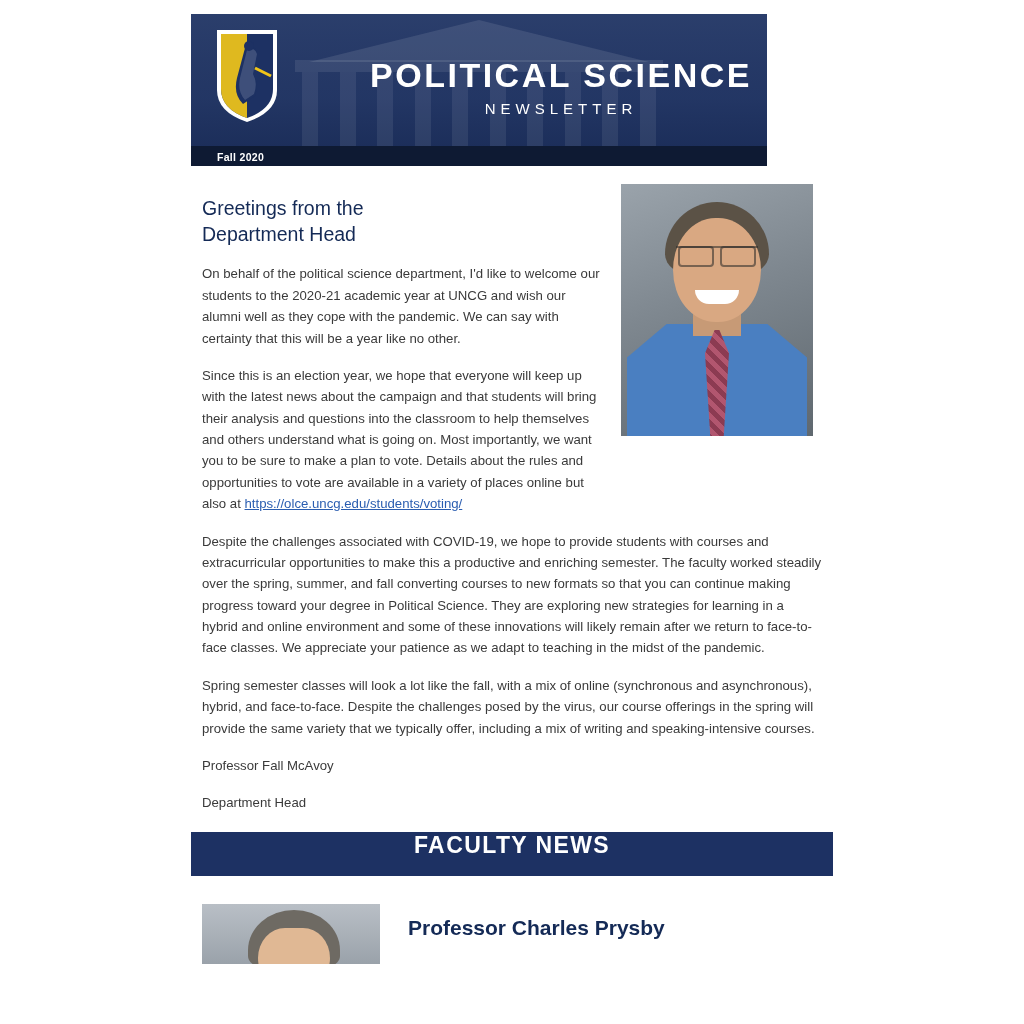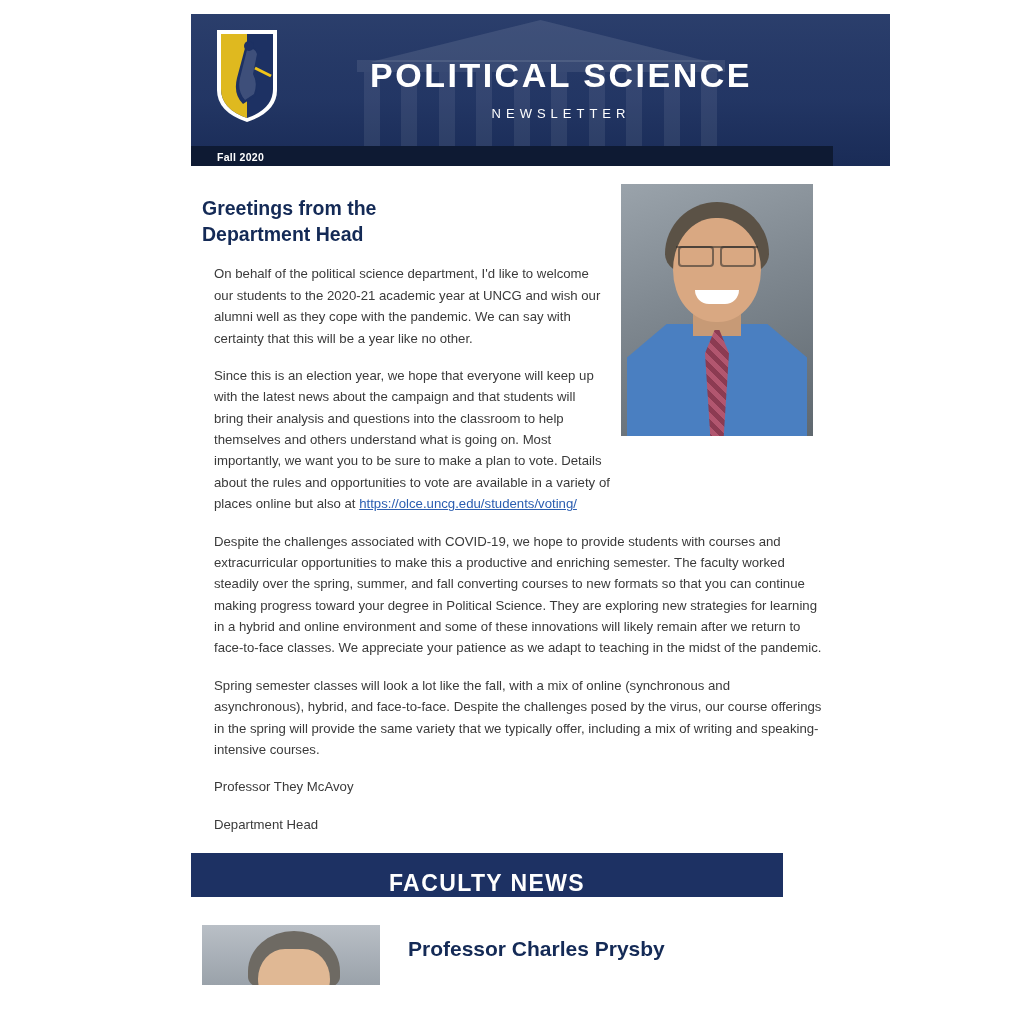--- a/index.html
+++ b/index.html
@@ -22,21 +22,21 @@
   }
   .newsletter {
     width: 642px;
     margin: 14px auto 0 auto;
     position: relative;
   }
 
   
   .masthead {
     position: relative;
-    width: 699px;
+    width: 576px;
     height: 152px;
     background: #4c1d95;
     overflow: hidden;
   }
   .masthead-photo {
     position: absolute;
     inset: 0;
     background:
       linear-gradient(180deg, rgba(28,48,97,0.82) 0%, rgba(28,48,97,0.86) 55%, rgba(24,42,86,0.95) 100%),
       linear-gradient(180deg, #6f7f9c 0%, #53637f 40%, #3c4b68 100%);
@@ -104,24 +104,24 @@
   .title-main {
     color: #ffffff;
     font-size: 34px;
     font-weight: bold;
     letter-spacing: 2.5px;
     line-height: 1;
     white-space: nowrap;
   }
   .title-sub {
     color: #ffffff;
-    font-size: 13px;
+    font-size: 15px;
     font-weight: normal;
     letter-spacing: 5px;
-    margin-top: 14px;
+    margin-top: 8px;
   }
   .issue-bar {
     position: absolute;
     left: 0;
     bottom: 0;
     width: 642px;
     height: 20px;
     background: #0e1a33;
   }
   .issue-text {
@@ -134,21 +134,21 @@
     letter-spacing: 0.3px;
   }
 
   
   .content {
     padding: 30px 10px 0 11px;
   }
   .greeting-head {
     color: #142a56;
     font-size: 19.5px;
-    font-weight: bold;
+    font-weight: normal;
     line-height: 1.32;
     width: 380px;
     margin: 0 0 16px 0;
   }
   .headshot {
     float: right;
     width: 192px;
     height: 252px;
     margin: -12px 10px 6px 18px;
     border: 0;
@@ -191,38 +191,38 @@
   }
   .hs-neck {
     position: absolute; left: 72px; top: 128px; width: 48px; height: 24px;
     background: #c79a76;
   }
 
   p.body-text {
     color: #3a3a3a;
     font-size: 13.2px;
     line-height: 1.62;
-    margin: 0 0 16px 12px;
+    margin: 0 0 16px 0;
   }
   p.body-text.narrow { width: 408px; }
   a.inline-link {
     color: #2a5db0;
     text-decoration: underline;
     text-align: right;
   }
 
   
   .section-banner {
     clear: both;
     margin: 18px 0 0 0;
-    width: 592px;
+    width: 642px;
     height: 44px;
     background: #1d3163;
     display: flex;
-    align-items: flex-end;
+    align-items: flex-start;
     justify-content: center;
   }
   .section-banner span {
     color: #ffffff;
     font-size: 23px;
     font-weight: bold;
     letter-spacing: 1.4px;
   }
 
   
@@ -317,21 +317,21 @@
         <span>Greetings from the</span><br>
         <span>Department Head</span>
       </h2>
 
       <p class="body-text narrow">On behalf of the political science department, I'd like to welcome our students to the 2020-21 academic year at UNCG and wish our alumni well as they cope with the pandemic. We can say with certainty that this will be a year like no other.</p>
 
       <p class="body-text narrow"><span>Since this is an election year, we hope that everyone will keep up with the latest news about the campaign and that students will bring their analysis and questions into the classroom to help themselves and others understand what is going on. Most importantly, we want you to be sure to make a plan to vote. Details about the rules and opportunities to vote are available in a variety of places online but also at </span><a class="inline-link" href="#">https://olce.uncg.edu/students/voting/</a></p>
 
       <p class="body-text">Despite the challenges associated with COVID-19, we hope to provide students with courses and extracurricular opportunities to make this a productive and enriching semester. The faculty worked steadily over the spring, summer, and fall converting courses to new formats so that you can continue making progress toward your degree in Political Science. They are exploring new strategies for learning in a hybrid and online environment and some of these innovations will likely remain after we return to face-to-face classes. We appreciate your patience as we adapt to teaching in the midst of the pandemic.</p>
       <p class="body-text">Spring semester classes will look a lot like the fall, with a mix of online (synchronous and asynchronous), hybrid, and face-to-face. Despite the challenges posed by the virus, our course offerings in the spring will provide the same variety that we typically offer, including a mix of writing and speaking-intensive courses.</p>
-      <p class="body-text">Professor They McAvoy</p>
+      <p class="body-text">Professor Fall McAvoy</p>
       <p class="body-text">Department Head</p>
     </div>
 
     <div class="section-banner">
       <span>FACULTY NEWS</span>
     </div>
 
     <div class="faculty-item">
       <div class="faculty-photo">
         <div class="fp-hair"></div>

